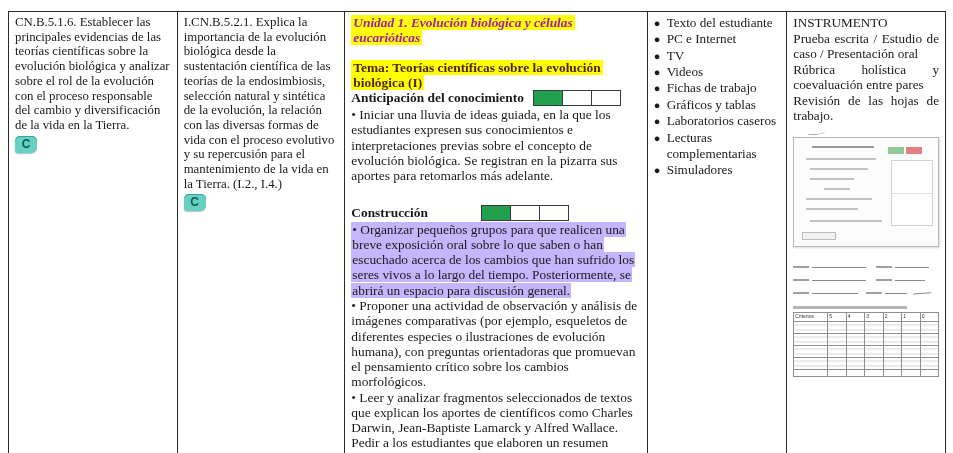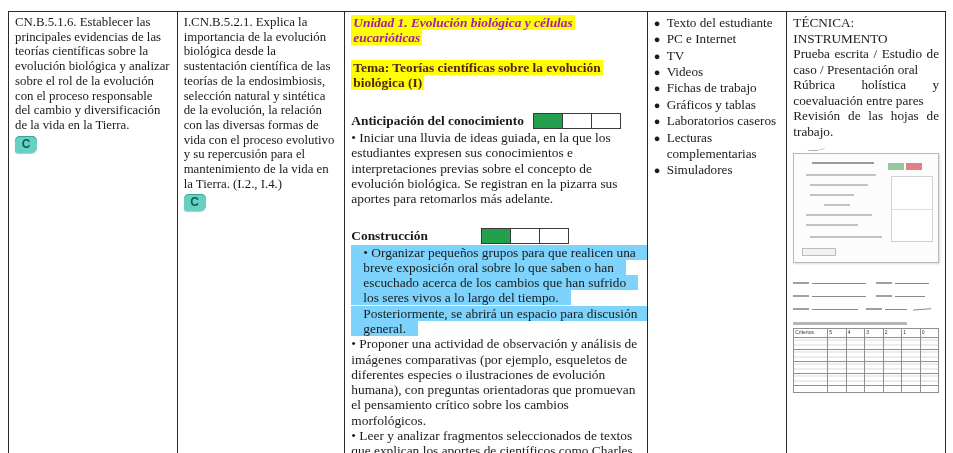--- a/index.html
+++ b/index.html
@@ -24,25 +24,25 @@
   .c-badge {
     display:inline-block; margin-top:3px; width:22px; height:17px;
     background:#66d0c2; border-radius:5px 5px 6px 3px;
     color:#0a5d55; font-weight:bold; font-size:12px; line-height:16px;
     text-align:center; font-family:"Liberation Sans", sans-serif;
     box-shadow:0 1px 0 #3aa596 inset, 0 1px 1px rgba(0,0,0,.25);
   }
 
   
   .hl-yellow { background:#ffff00; padding:0 2px; box-decoration-break:clone; -webkit-box-decoration-break:clone; }
-  .hl-purple { background:#7dd3fc; padding:0 12px; box-decoration-break:clone; -webkit-box-decoration-break:clone; }
+  .hl-purple { background:#c4b5fd; padding:0 1px; box-decoration-break:clone; -webkit-box-decoration-break:clone; }
   .unidad-text { font-weight:bold; font-style:italic; color:#a21caf; }
   .tema-text { font-weight:bold; color:#50231a; }
   .tema-wrap { margin-top:14px; }
-  .sec-head { margin-top:23px; margin-bottom:1px; display:flex; align-items:center; }
+  .sec-head { margin-bottom:1px; display:flex; align-items:center; }
   .sec-head.second { margin-top:21px;gap:44px; }
   .sec-title { font-weight:bold; }
   .progress { display:inline-flex; width:88px; height:16px; border:1.6px solid #3a3a3a; margin-left:9px; background:#fff; }
   .progress i { flex:1; border-right:1.6px solid #3a3a3a; }
   .progress i:last-child { border-right:none; }
   .progress i.fill { background:#22a04e; }
   .b-par { margin:0; }
 
   
   .res-item { display:flex; }
@@ -154,21 +154,20 @@
           <span class="dot">●</span>
           <span>Lecturas complementarias</span>
         </div>
       <div class="res-item">
           <span class="dot">●</span>
           <span>Simuladores</span>
         </div>
     </div>
 
     <div class="col col-5">
-      <p class="ev-par">TÉCNICA:</p>
       <p class="ev-par">INSTRUMENTO</p>
       <p class="ev-par just">Prueba escrita / Estudio de caso / Presentación oral</p>
       <p class="ev-par just">Rúbrica holística y coevaluación entre pares</p>
       <p class="ev-par just">Revisión de las hojas de trabajo.</p>
 
       <div class="worksheet">
         <div class="pen-mark"></div>
         <div class="ws-shot">
           <div class="bar" style="top:8px; left:18px; width:62px; background:#9a9a9a;"></div>
           <div class="btn-green"></div>

